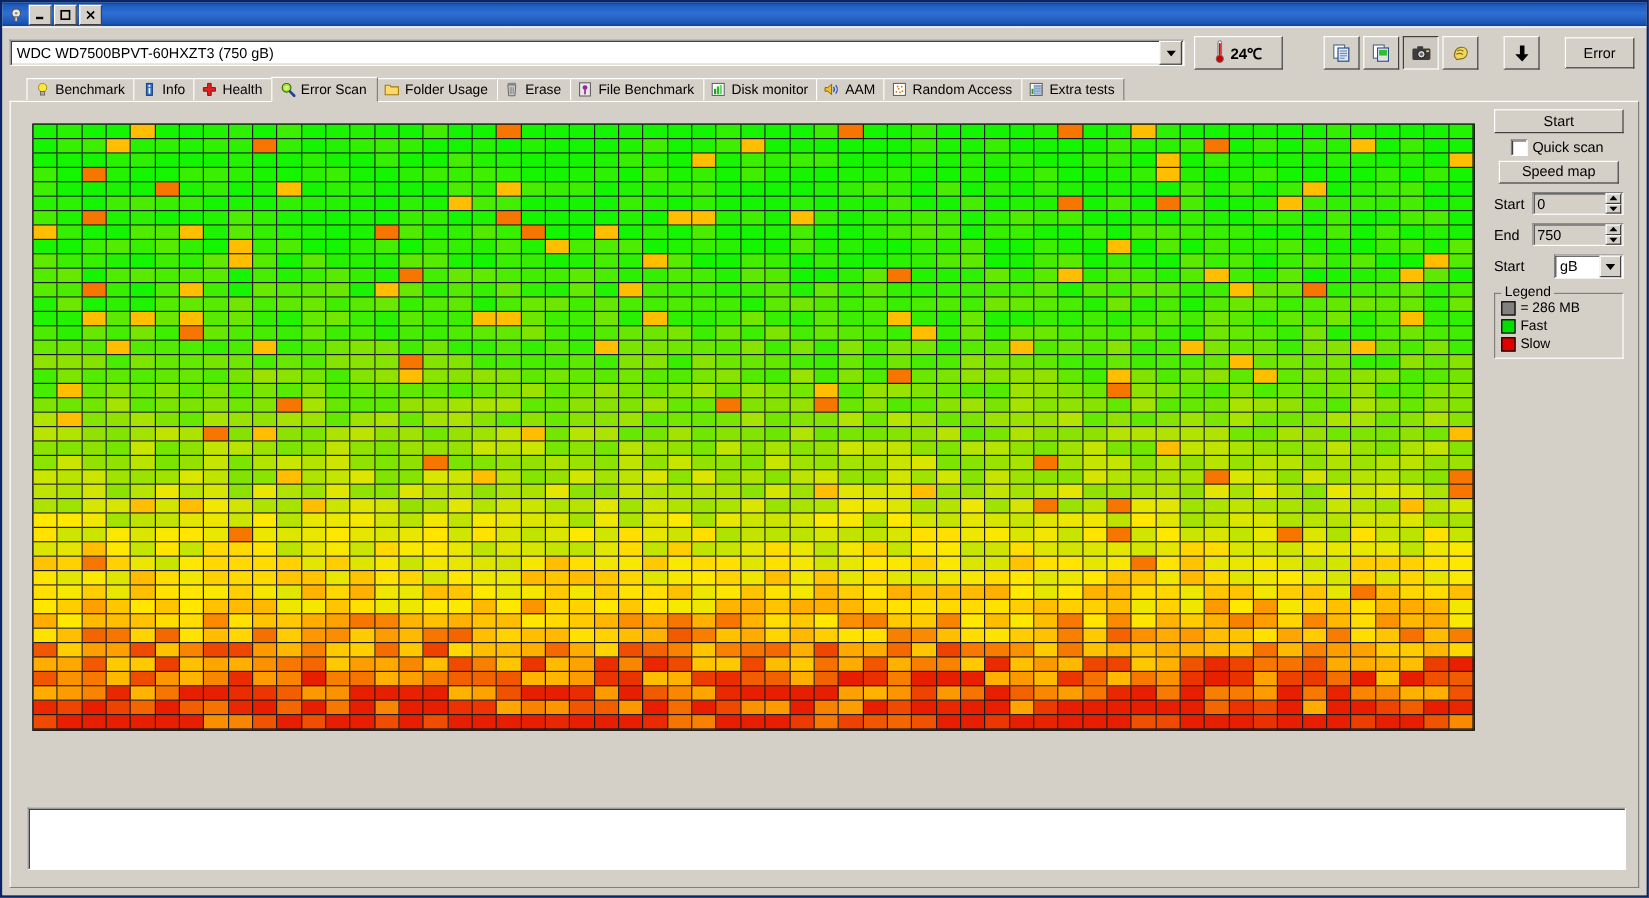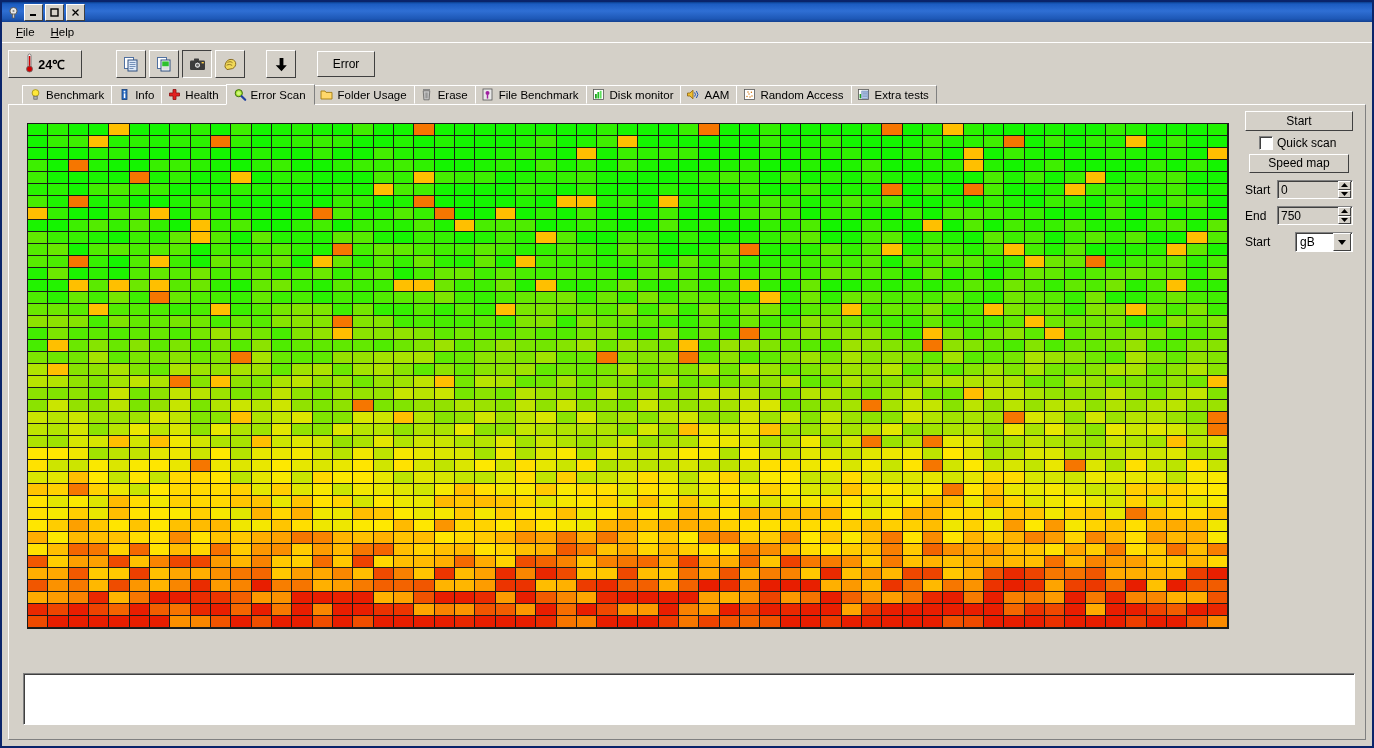--- a/index.html
+++ b/index.html
@@ -240,28 +240,32 @@
           </svg>
       </span>
       <span class="winbtn">
         <svg width="9" height="9" viewBox="0 0 9 9">
             <path d="M1.5 1.5 L7.5 7.5 M7.5 1.5 L1.5 7.5" stroke="#000" stroke-width="1.3"></path>
           </svg>
       </span>
     </span>
   </div>
 
-  <div class="menubar">
-    <span class="menuitem"><u>F</u><span>ile</span></span>
-    <span class="menuitem"><u>H</u>elp</span>
-  </div>
 
   <div class="client">
 
     <div class="topbar">
+      <div class="combo">
+        <span class="combo-text">WDC WD7500BPVT-60HXZT3 (750 gB)</span>
+        <span class="combo-arrow">
+          <svg width="8" height="5" viewBox="0 0 8 5">
+              <path d="M0 0 L8 0 L4 5 Z" fill="#000"></path>
+            </svg>
+        </span>
+      </div>
 
       <div class="temp-btn">
         <span>
           <svg width="9" height="20" viewBox="0 0 9 20">
             <rect x="3" y="1" width="3" height="13" rx="1.5" fill="#fff" stroke="#666" stroke-width=".8"></rect>
             <rect x="3.8" y="3" width="1.5" height="11" fill="#d00000"></rect>
             <circle cx="4.5" cy="16" r="3" fill="#d00000" stroke="#666" stroke-width=".8"></circle>
           </svg>
         </span>
         <span class="temp-val">24℃</span>
@@ -2970,20 +2974,35 @@
             <span class="unit-combo">
               <span class="unit-val">gB</span>
               <span class="unit-arrow">
                 <svg width="8" height="5" viewBox="0 0 8 5">
                     <path d="M0 0 L8 0 L4 5 Z" fill="#000"></path>
                   </svg>
               </span>
             </span>
           </div>
 
+          <div class="groupbox" style="margin-top:12px;">
+            <span class="gb-title">Legend</span>
+            <div class="legend-row">
+              <span class="sw" id="lg0" style="background: rgb(128, 128, 128);"></span>
+              <span>= 286 MB</span>
+            </div>
+            <div class="legend-row">
+              <span class="sw" id="lg1" style="background: rgb(0, 224, 0);"></span>
+              <span>Fast</span>
+            </div>
+            <div class="legend-row">
+              <span class="sw" id="lg2" style="background: rgb(224, 0, 0);"></span>
+              <span>Slow</span>
+            </div>
+          </div>
 
 
         </div>
       </div>
 
       <div class="logbox"></div>
       <div class="statusbar"></div>
     </div>
   </div>
 </div>

